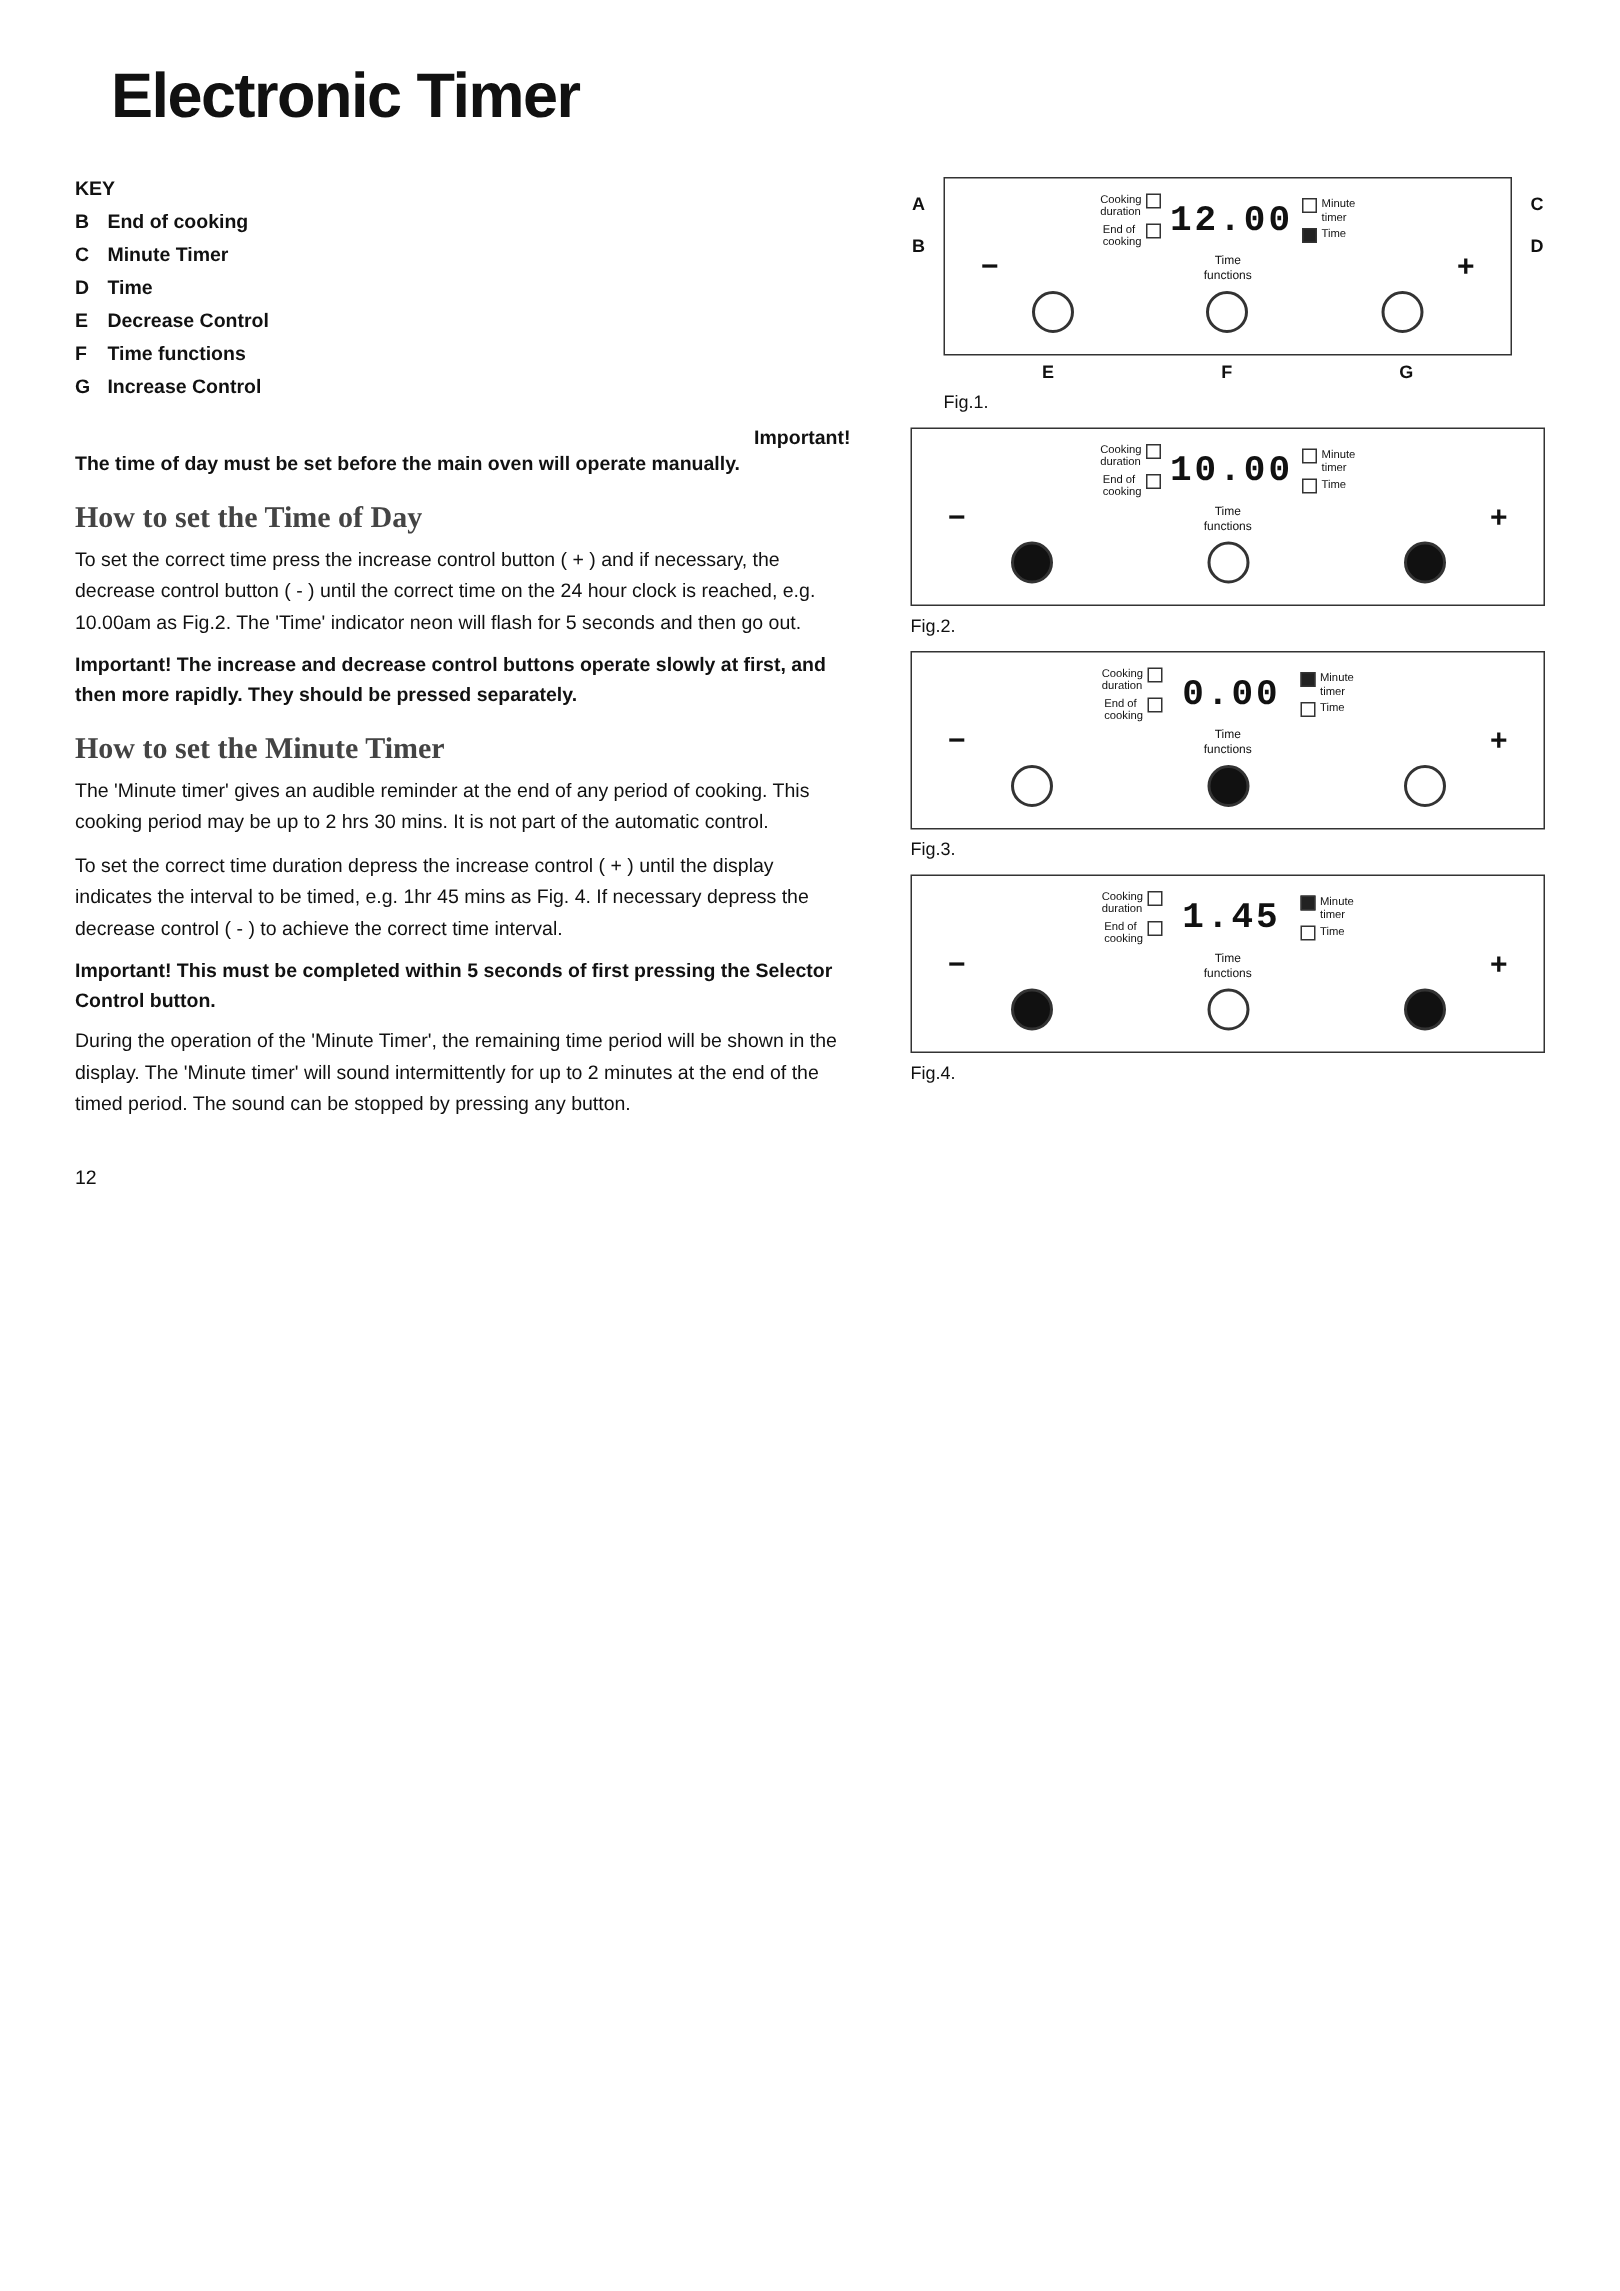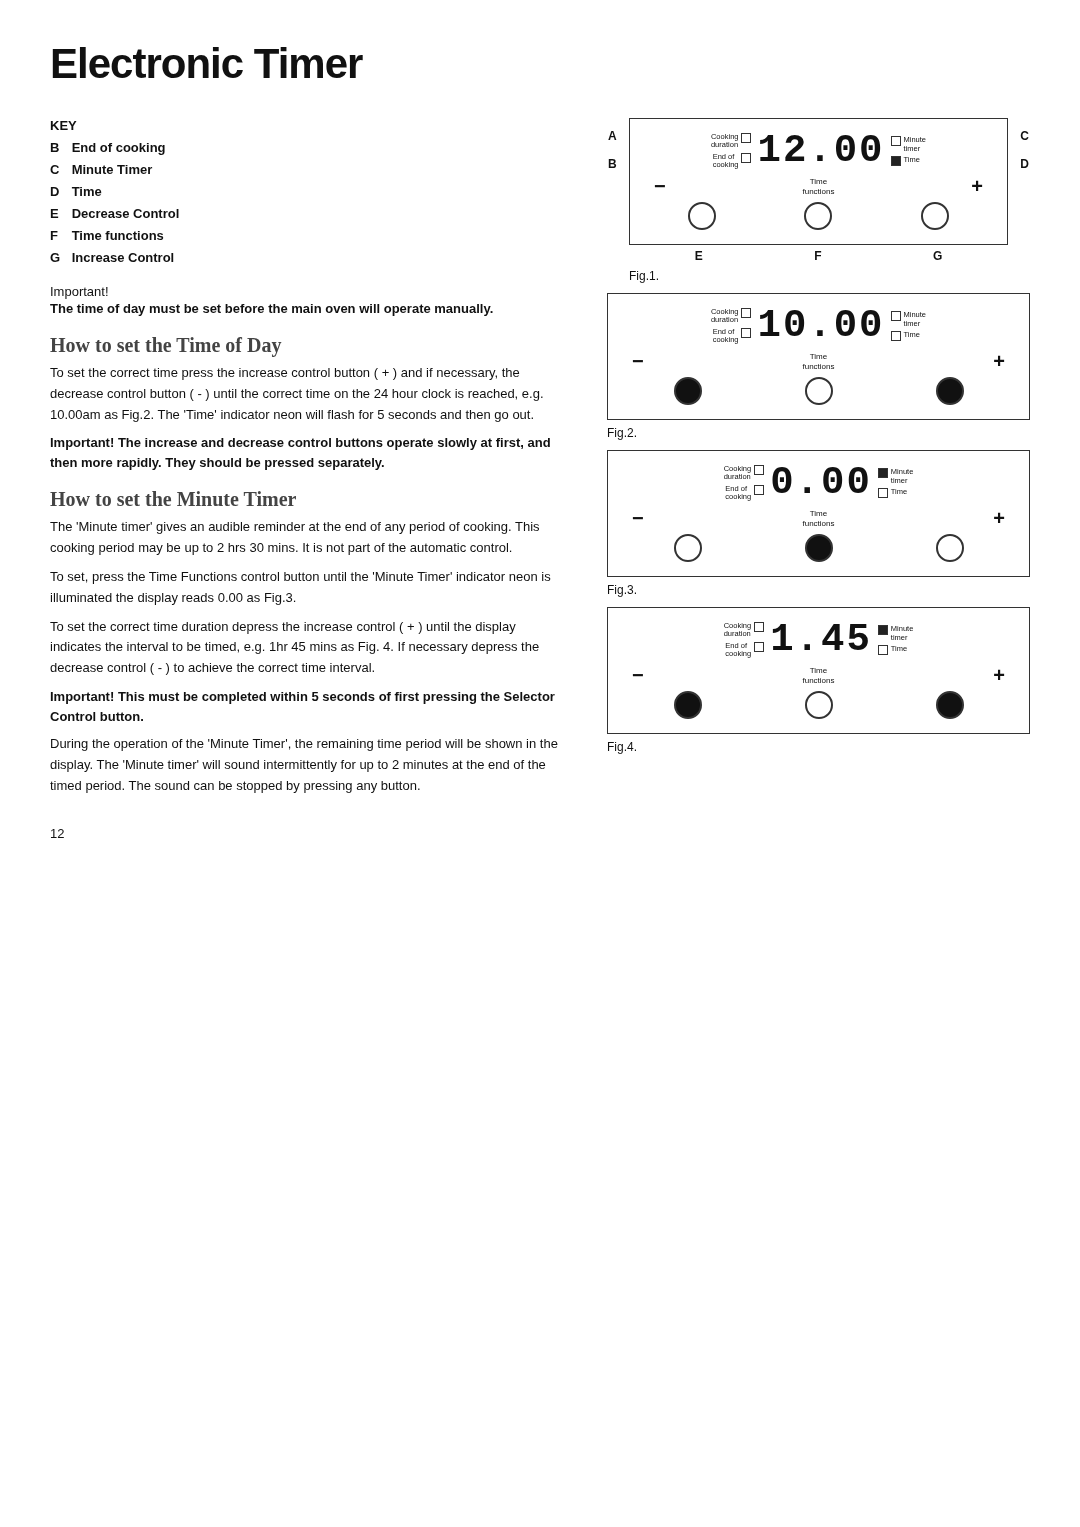--- a/index.html
+++ b/index.html
@@ -10,20 +10,21 @@
       color: #111;
       padding: 40px 50px;
       max-width: 1080px;
     }
     h1 {
       font-size: 42px;
       font-weight: 900;
       font-family: Arial Black, Arial, sans-serif;
       margin-bottom: 30px;
       letter-spacing: -1px;
+      margin-left: 24px;
     }
     .layout {
       display: flex;
       gap: 40px;
     }
     .left {
       flex: 1.1;
     }
     .right {
       flex: 0.9;
@@ -49,22 +50,23 @@
     }
     .key-list li span.letter {
       font-weight: 700;
       display: inline-block;
       width: 18px;
     }
     .important-section {
       margin-bottom: 12px;
     }
     .important-bold {
-      font-weight: 400;
-      font-size: 13px;
+      font-weight: 700;
+      font-size: 13px;
+      text-align: right;
     }
     .body-bold {
       font-weight: 700;
       font-size: 13px;
       line-height: 1.5;
     }
     h2 {
       font-size: 20px;
       font-weight: 700;
       font-family: Georgia, 'Times New Roman', serif;
@@ -93,25 +95,26 @@
       width: 10px;
       height: 10px;
       border: 1.5px solid #333;
       background: #fff;
       display: inline-block;
     }
     .indicator-box.lit {
       background: #222;
     }
     .display-number {
-      font-size: 39px;
+      font-size: 24px;
       font-weight: 900;
       font-family: 'Courier New', monospace;
       letter-spacing: 2px;
       min-width: 80px;
+      text-align: center;
     }
     .controls-row {
       display: flex;
       align-items: center;
       justify-content: space-around;
       margin-top: 6px;
     }
     .circle-btn {
       width: 28px;
       height: 28px;
@@ -200,21 +203,20 @@
       <div class="important-bold">Important!</div>
       <p class="body-bold">The time of day must be set before the main oven will operate manually.</p>
     </div>
 
     <h2>How to set the Time of Day</h2>
     <p>To set the correct time press the increase control button ( + ) and if necessary, the decrease control button ( - ) until the correct time on the 24 hour clock is reached, e.g. 10.00am as Fig.2.  The 'Time' indicator neon will flash for 5 seconds and then go out.</p>
     <p class="body-bold">Important! The increase and decrease control buttons operate slowly at first, and then more rapidly.  They should be pressed separately.</p>
 
     <h2>How to set the Minute Timer</h2>
     <p>The 'Minute timer' gives an audible reminder at the end of any period of cooking.  This cooking period may be up to 2 hrs 30 mins.  It is not part of the automatic control.</p>
-    <p>To set, press the Time Functions control button until the 'Minute Timer' indicator neon is illuminated the display reads 0.00 as Fig.3.</p>
     <p>To set the correct time duration depress the increase control ( + ) until the display indicates the interval to be timed, e.g. 1hr 45 mins as Fig. 4.  If necessary depress the decrease control ( - ) to achieve the correct time interval.</p>
     <p class="body-bold">Important!  This must be completed within 5 seconds of first pressing the Selector Control button.</p>
     <p>During the operation of the 'Minute Timer', the remaining time period will be shown in the display. The 'Minute timer' will sound intermittently for up to 2 minutes at the end of the timed period.  The sound can be stopped by pressing any button.</p>
 
     <div class="page-num">12</div>
   </div>
 
   <div class="right">
 
   <div style="position: relative; margin-left: 22px; margin-right: 22px;">

